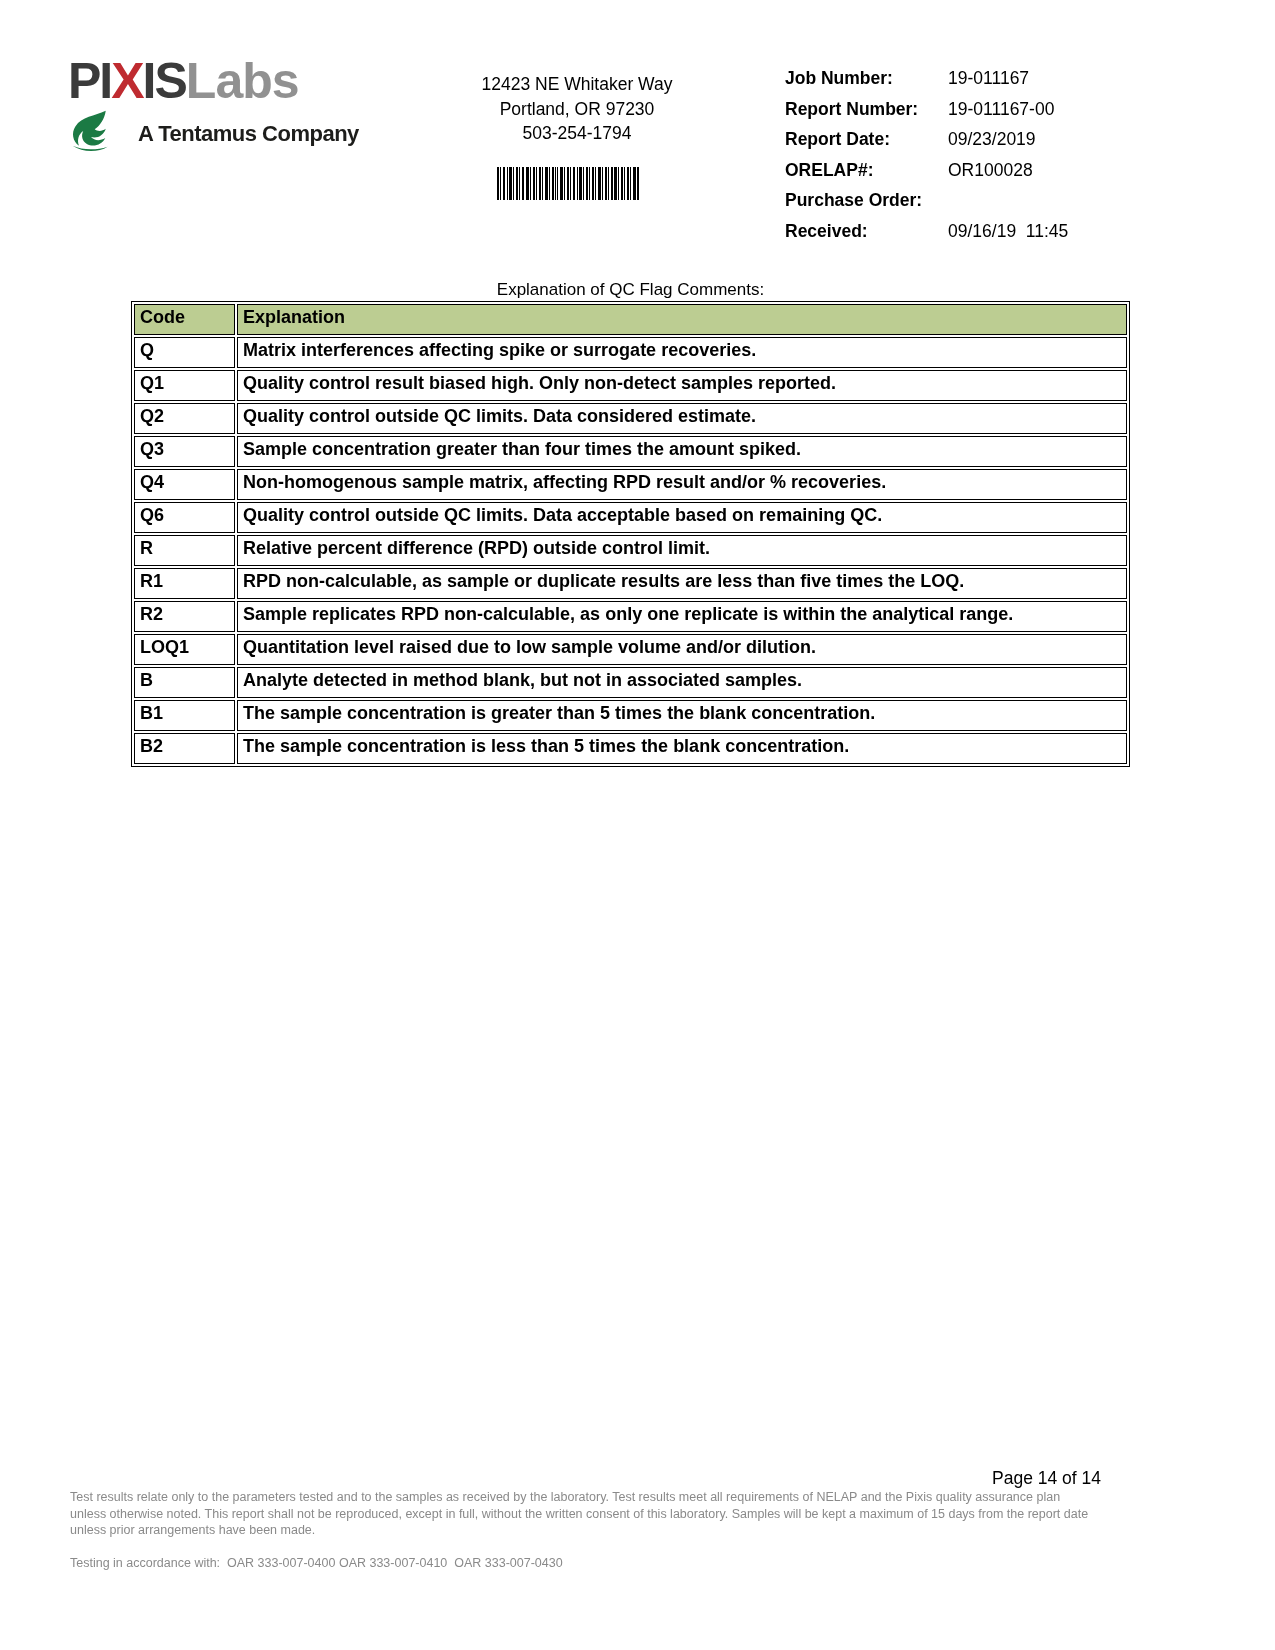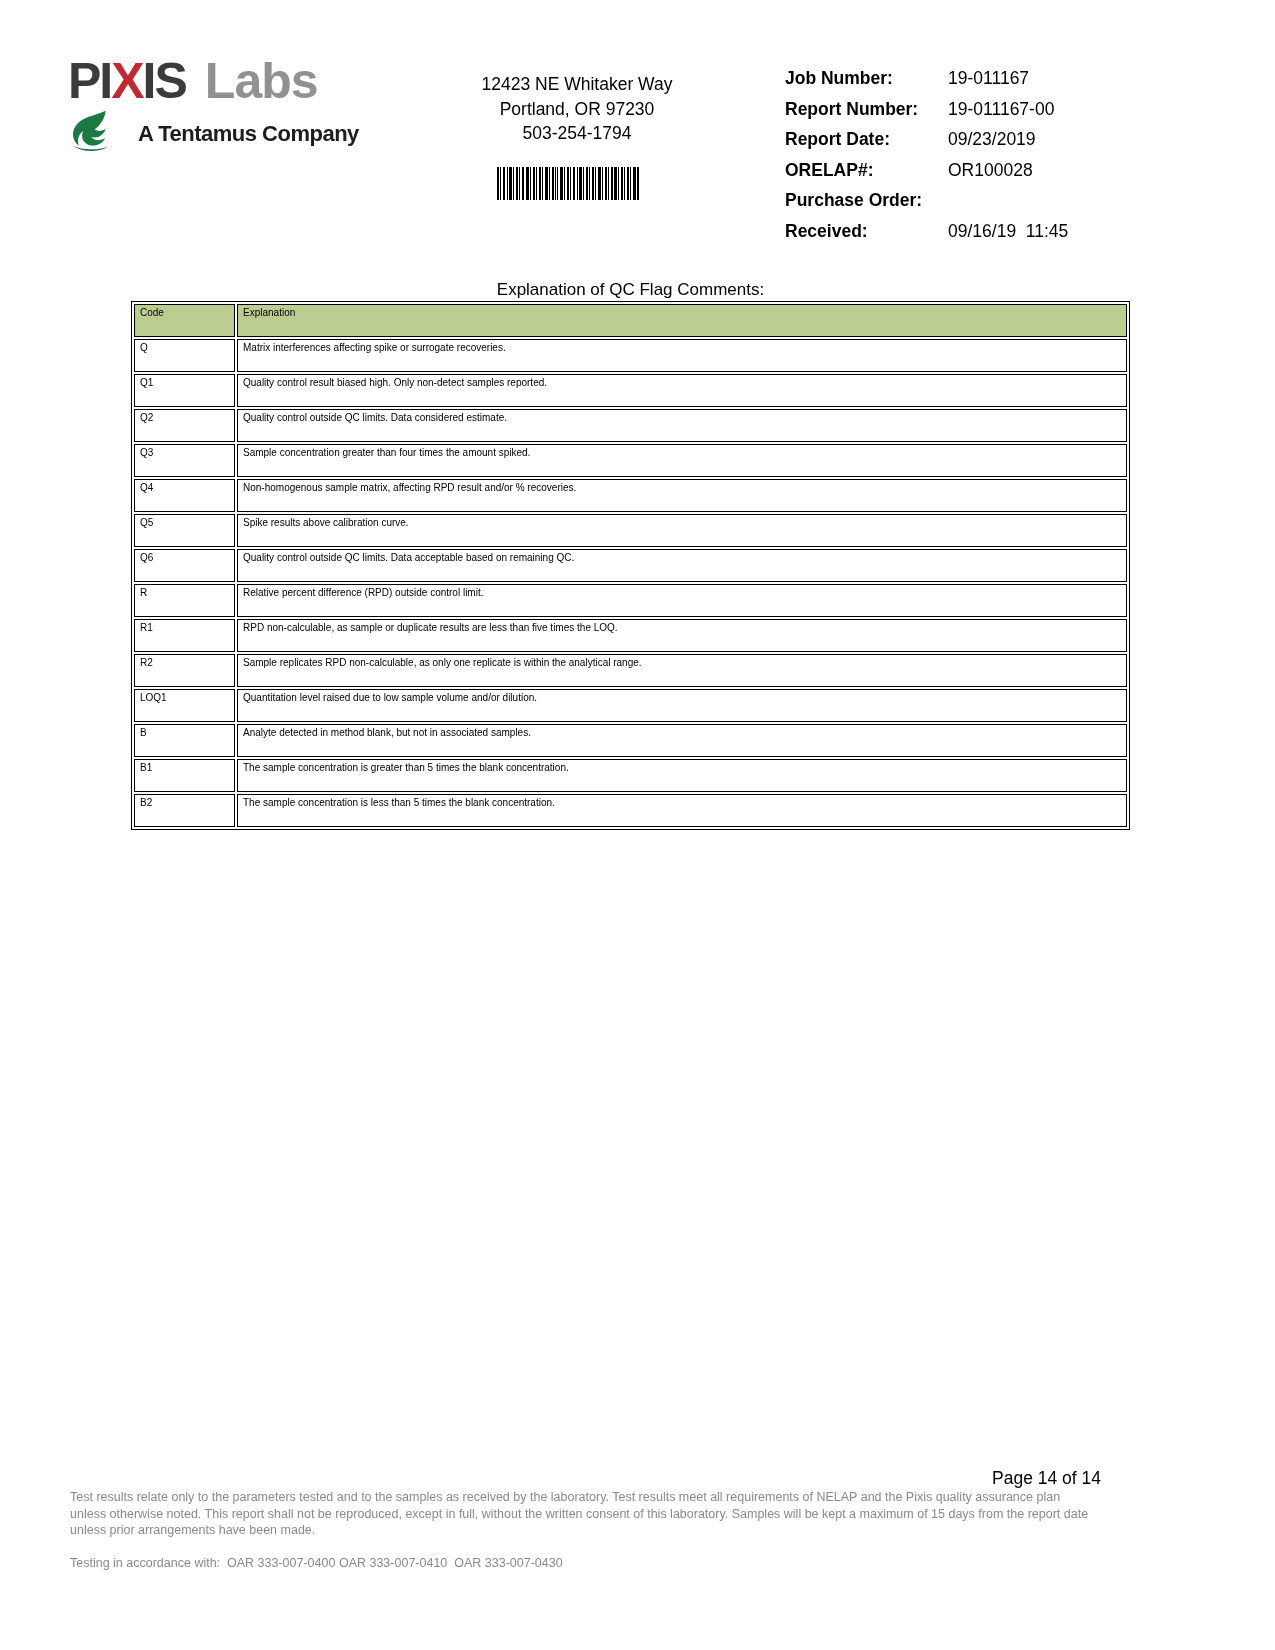--- a/index.html
+++ b/index.html
@@ -13,21 +13,21 @@
     position:relative; width:1275px; height:1650px; margin:0 auto;
     background:#ffffff; font-family:"Liberation Sans", sans-serif; color:#000;
     overflow:hidden;
   }
 
   
   .logo{ position:absolute; left:68px; top:56px; }
   .logo-main{ font-size:50px; font-weight:bold; letter-spacing:-2px; line-height:1;
               color:var(--logo-dark); white-space:nowrap; }
   .logo-main .lx{ color:var(--logo-red); }
-  .logo-main .labs{ color:var(--logo-gray); margin-left:19px; letter-spacing:-1px;text-align:center; }
+  .logo-main .labs{ color:var(--logo-gray); margin-left:0; letter-spacing:-1px;text-align:center; }
   .logo-tag{ display:flex; align-items:center; gap:24px; margin-top:3px; }
   .logo-tag .tagline{ font-size:22px; font-weight:bold; color:#1d1d1b; letter-spacing:-0.5px; }
 
   .address{ position:absolute; left:417px; top:72px; width:320px;
             text-align:center; font-size:17.5px; line-height:24.5px; }
 
   .barcode{ position:absolute; left:497px; top:167px; }
 
   .info{ position:absolute; left:785px; top:68px; width:430px; }
   .info-row{ display:flex; align-items:baseline; height:20px; margin-bottom:10.5px; }
@@ -35,22 +35,22 @@
   .info-value{ font-size:17.5px; white-space:pre; }
 
   
   .table-title{ position:absolute; left:131px; top:280px; width:999px;
                 text-align:center; font-size:17px; }
   table.qc{ position:absolute; left:131px; top:301px; width:999px;
             border-collapse:separate; border-spacing:2px;
             border:1px solid var(--border-black); }
   table.qc th, table.qc td{
     border:1.4px solid var(--border-black);
-    font-size:10px; font-weight:normal; text-align:left;
-    padding:2px 4px 18px 5px; height:19px; vertical-align:middle;
+    font-size:18px; font-weight:bold; text-align:left;
+    padding:2px 4px 6px 5px; height:19px; vertical-align:middle;
   }
   table.qc th{ background:var(--table-header-bg); }
   table.qc .code{ width:101px; }
 
   
   .page-number{ position:absolute; left:131px; top:1460px; width:970px;
                 text-align:right; font-size:17.5px; color:#000;margin-top:8px; }
   .disclaimer{ position:absolute; left:70px; top:1489px; width:1020px;
                font-size:12.5px; line-height:16.5px; color:var(--footer-gray); }
   .testing{ position:absolute; left:70px; top:1556px; width:1020px;
@@ -183,24 +183,20 @@
         </tr>
         <tr>
           <td class="code">Q3</td>
           <td class="expl">Sample concentration greater than four times the amount spiked.</td>
         </tr>
         <tr>
           <td class="code">Q4</td>
           <td class="expl">Non-homogenous sample matrix, affecting RPD result and/or % recoveries.</td>
         </tr>
         <tr>
-          <td class="code">Q5</td>
-          <td class="expl">Spike results above calibration curve.</td>
-        </tr>
-        <tr>
           <td class="code">Q6</td>
           <td class="expl">Quality control outside QC limits. Data acceptable based on remaining QC.</td>
         </tr>
         <tr>
           <td class="code">R</td>
           <td class="expl">Relative percent difference (RPD) outside control limit.</td>
         </tr>
         <tr>
           <td class="code">R1</td>
           <td class="expl">RPD non-calculable, as sample or duplicate results are less than five times the LOQ.</td>

